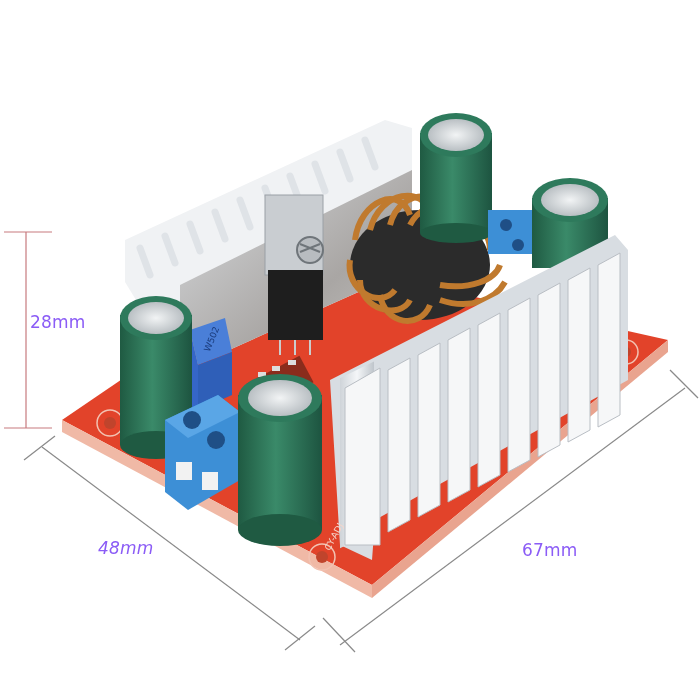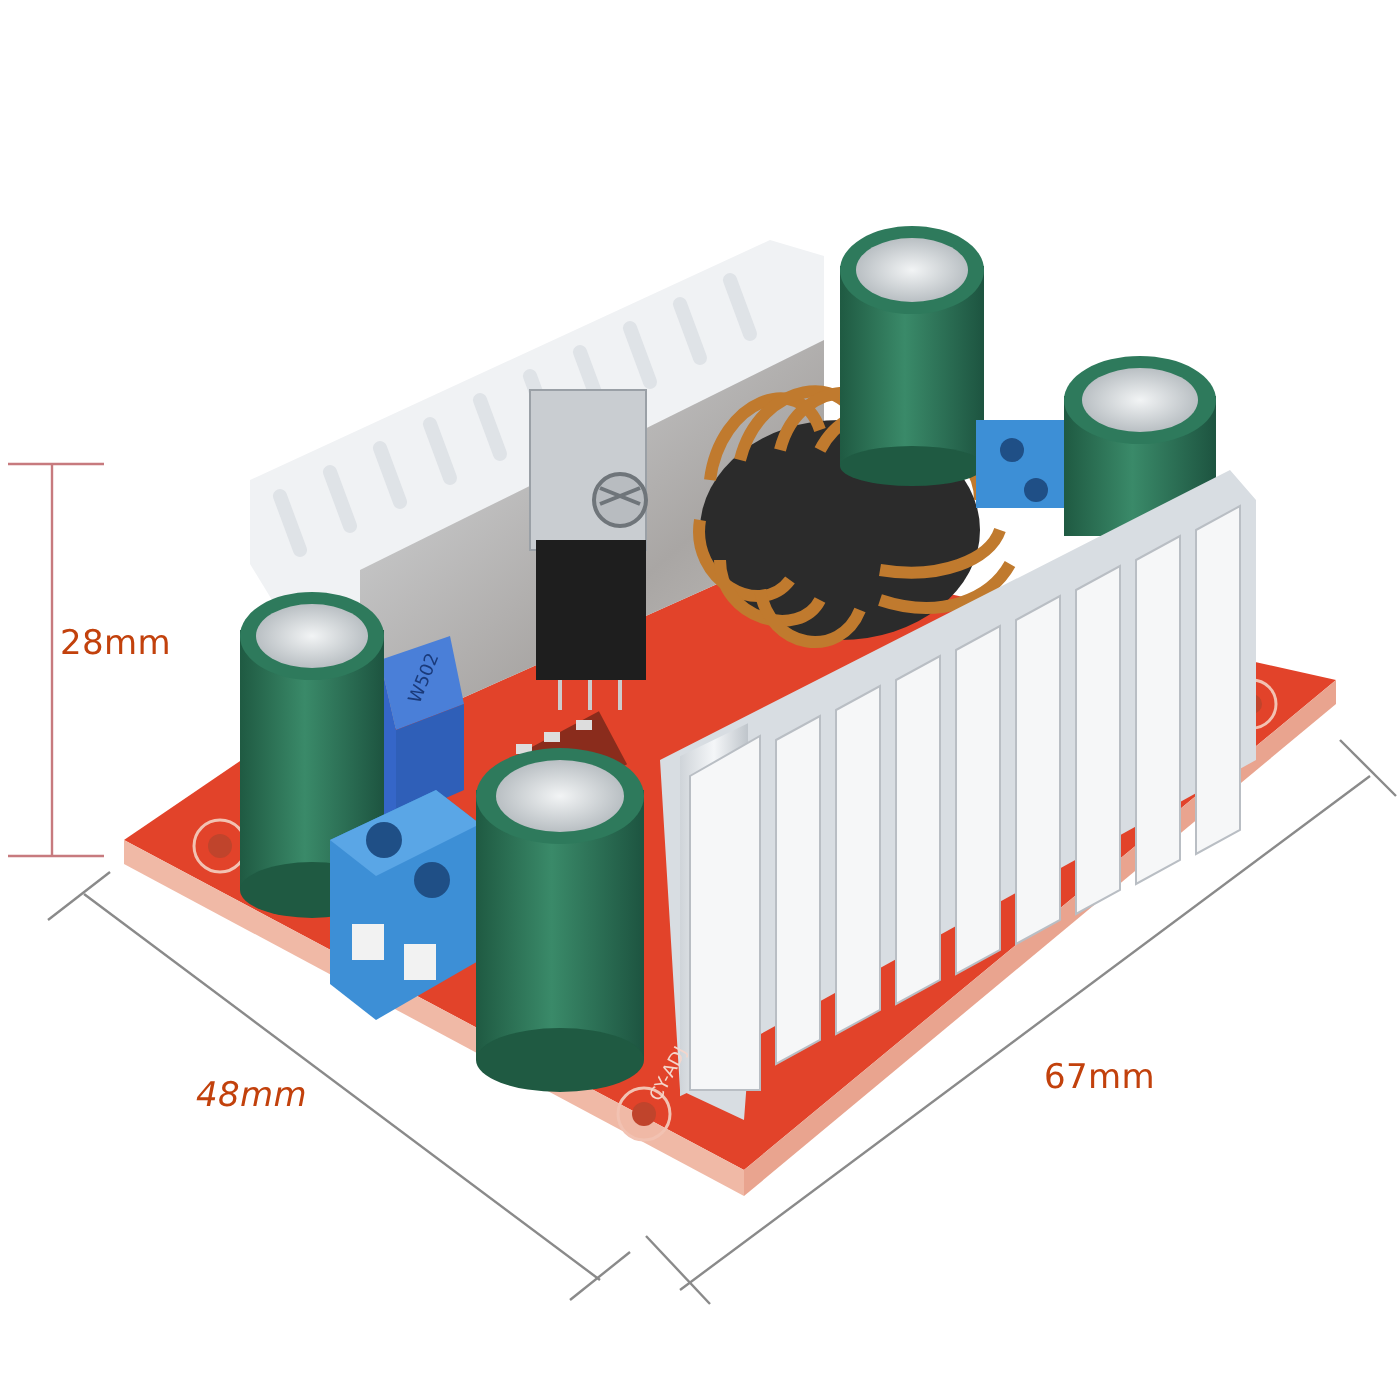--- a/index.html
+++ b/index.html
@@ -1,19 +1,19 @@
 <!DOCTYPE html>
 <html><head>
 <meta charset="utf-8">
 <style>
   html,body{margin:0;padding:0;background:#ffffff;}
   body{width:700px;height:700px;position:relative;overflow:hidden;font-family:"Liberation Sans",sans-serif;}
   .stage{position:absolute;left:0;top:0;width:700px;height:700px;}
   svg{position:absolute;left:0;top:0;}
-  .dim-label{position:absolute;font-family:"DejaVu Sans","Liberation Sans",sans-serif;font-size:17px;color:#c2410c;letter-spacing:0.2px;}
+  .dim-label{position:absolute;font-family:"DejaVu Sans","Liberation Sans",sans-serif;font-size:17px;color:#8b5cf6;letter-spacing:0.2px;}
 </style>
 </head>
 <body>
 
 <div class="stage">
 <svg width="700" height="700" viewBox="0 0 700 700">
   <defs>
     <linearGradient id="hs" x1="0" x2="1" y1="0" y2="0">
       <stop offset="0" stop-color="#cfd4d9"></stop>
       <stop offset="0.5" stop-color="#f4f6f8"></stop>
@@ -176,14 +176,14 @@
     <ellipse cx="280" cy="530" rx="42" ry="16" fill="#1f5a42"></ellipse>
     <ellipse cx="280" cy="398" rx="42" ry="24" fill="#2e7a5c"></ellipse>
     <ellipse cx="280" cy="398" rx="32" ry="18" fill="url(#captop)"></ellipse>
   </g>
 
   <text x="320" y="545" font-family="DejaVu Sans, sans-serif" font-size="9" fill="#f4d6cc" transform="rotate(-62 330 540)">CY-ADJ</text>
 </svg>
 
 <div class="dim-label" style="left:30px;top:312px;">28mm</div>
 <div class="dim-label" style="left:98px;top:538px;font-style:italic;">48mm</div>
-<div class="dim-label" style="left:522px;top:529px;">67mm</div>
+<div class="dim-label" style="left:522px;top:540px;">67mm</div>
 </div>
 
 </body></html>

